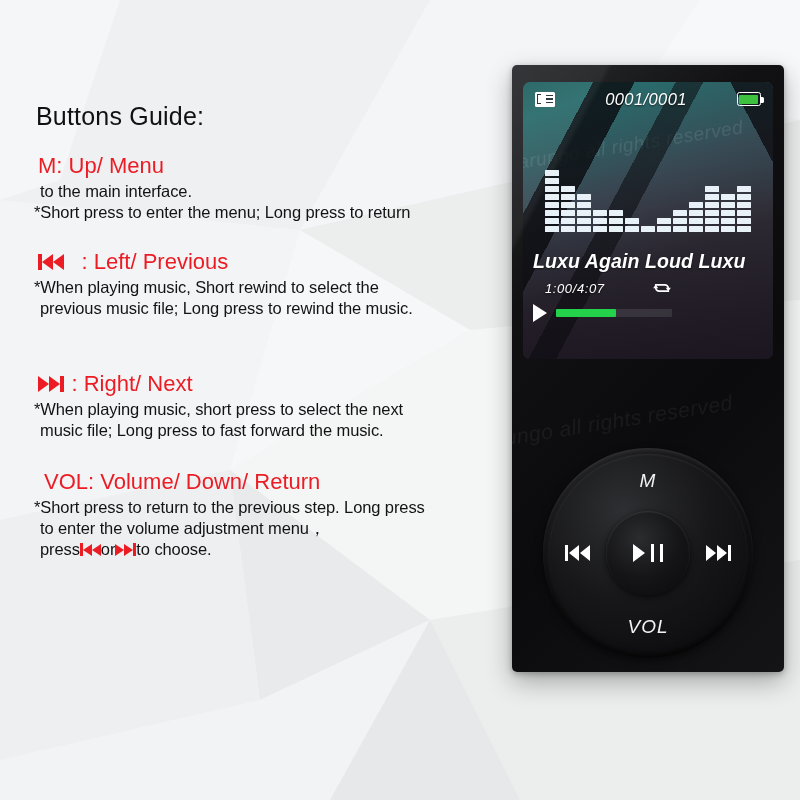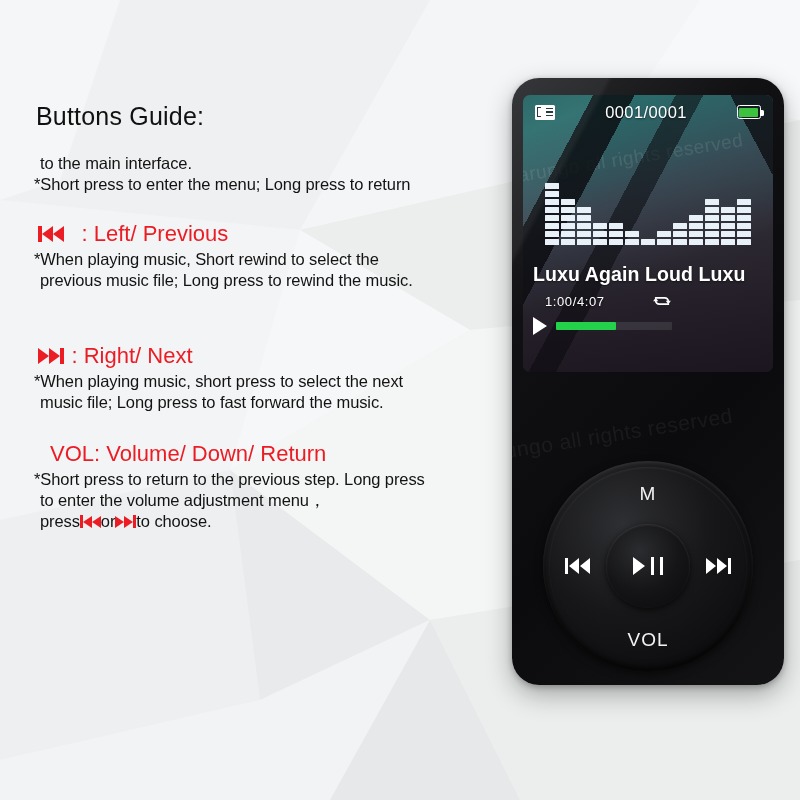--- a/index.html
+++ b/index.html
@@ -39,25 +39,26 @@
   .tri-l{width:0;height:0;border-top:8px solid transparent;border-bottom:8px solid transparent;border-right:11px solid #ec1c24;}
   .tri-r{width:0;height:0;border-top:8px solid transparent;border-bottom:8px solid transparent;border-left:11px solid #ec1c24;}
   .bar-v{width:3.5px;height:16px;background:#ec1c24;}
   .pauseb{width:3.5px;height:16px;background:#ec1c24;}
   .glyph.sm .tri-l{border-top-width:6.5px;border-bottom-width:6.5px;border-right-width:9px;}
   .glyph.sm .tri-r{border-top-width:6.5px;border-bottom-width:6.5px;border-left-width:9px;}
   .glyph.sm .bar-v{height:13px;width:3px;}
 
   
   #device{
-    position:absolute;left:512px;top:78px;width:272px;height:607px;
-    border-radius:27px;
+    position:absolute;left:512px;top:65px;width:272px;height:607px;
+    border-radius:5px;
     background:linear-gradient(135deg,#2a2b2e 0%,#111113 28%,#0b0b0d 60%,#141416 100%);
     box-shadow:0 10px 26px rgba(0,0,0,.30), 0 2px 6px rgba(0,0,0,.25);
     overflow:hidden;
+    font-style:italic;
   }
   #device::after{ 
     content:"";position:absolute;inset:0;
     background:linear-gradient(118deg,rgba(255,255,255,.055) 0 16%,rgba(255,255,255,0) 17% 100%);
     pointer-events:none;
   }
   .wm{
     position:absolute;color:rgba(255,255,255,.055);font-size:21px;
     transform:rotate(-9deg);white-space:nowrap;pointer-events:none;
     letter-spacing:.5px;
@@ -176,20 +177,23 @@
   <polygon points="520,800 430,620 330,800" fill="#e7e8e9"></polygon>
   <polygon points="700,0 800,0 800,120 640,90" fill="#f7f8f9"></polygon>
   <polygon points="0,0 120,0 60,180 0,200" fill="#f5f6f7"></polygon>
 </svg>
 
 <div id="guide">
 
   <div class="guide-title">Buttons Guide:</div>
 
   <div class="sec">
+    <div class="sec-head">
+      <span class="htxt">M: Up/ Menu</span>
+    </div>
     <div class="sec-body">
       <span class="ln ind">to the main interface.</span>
       <span class="ln">*Short press to enter the menu; Long press to return</span>
     </div>
   </div>
   <div class="gap-a"></div>
 
   <div class="sec">
     <div class="sec-head">
       <span class="glyph">
@@ -218,21 +222,21 @@
       <span class="htxt" style="margin-left:6px">: Right/ Next</span>
     </div>
     <div class="sec-body">
       <span class="ln">*When playing music, short press to select the next</span>
       <span class="ln ind">music file; Long press to fast forward the music.</span>
     </div>
   </div>
   <div class="gap-b"></div>
 
   <div class="sec">
-    <div class="sec-head" style="margin-left:16px">
+    <div class="sec-head" style="margin-left:10px">
       <span class="htxt">VOL: Volume/ Down/ Return</span>
     </div>
     <div class="sec-body">
       <span class="ln">*Short press to return to the previous step. Long press</span>
       <span class="ln ind">to enter the volume adjustment menu，</span>
       <span class="ln ind" style="display:flex;align-items:center;">
         <span>press</span>
         <span class="glyph sm">
           <span class="bar-v"></span>
             <span class="tri-l"></span>

